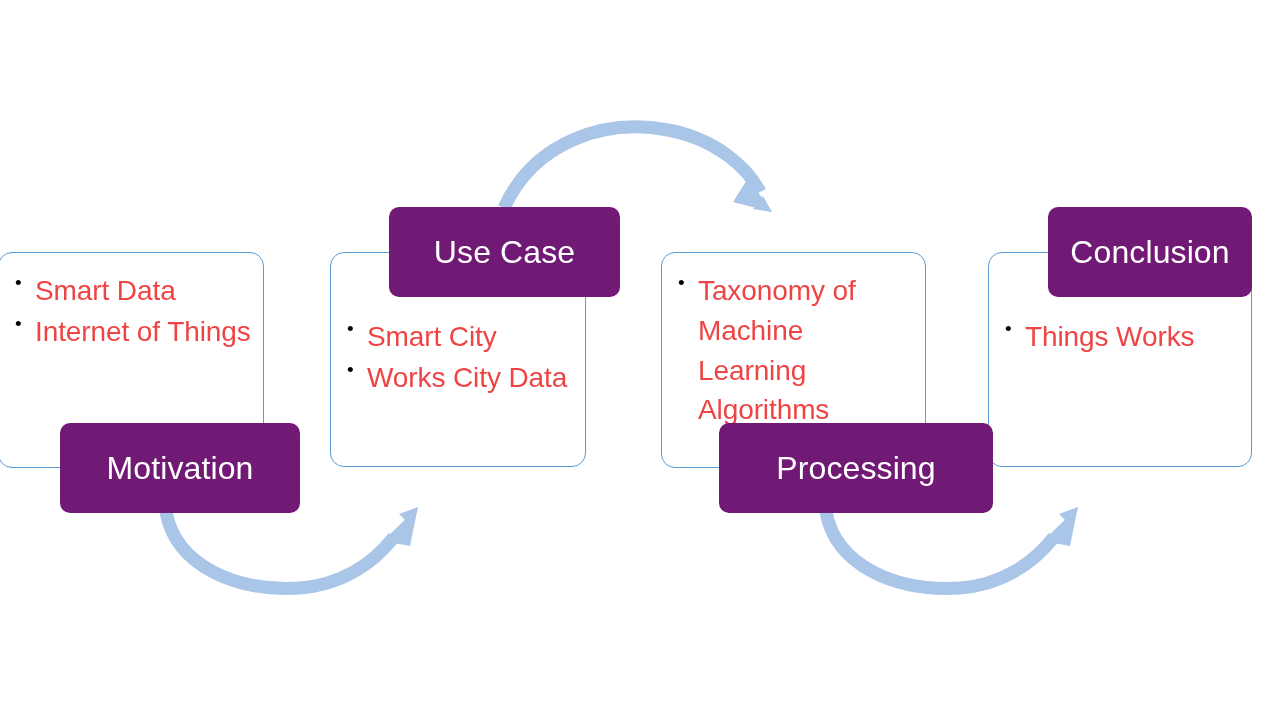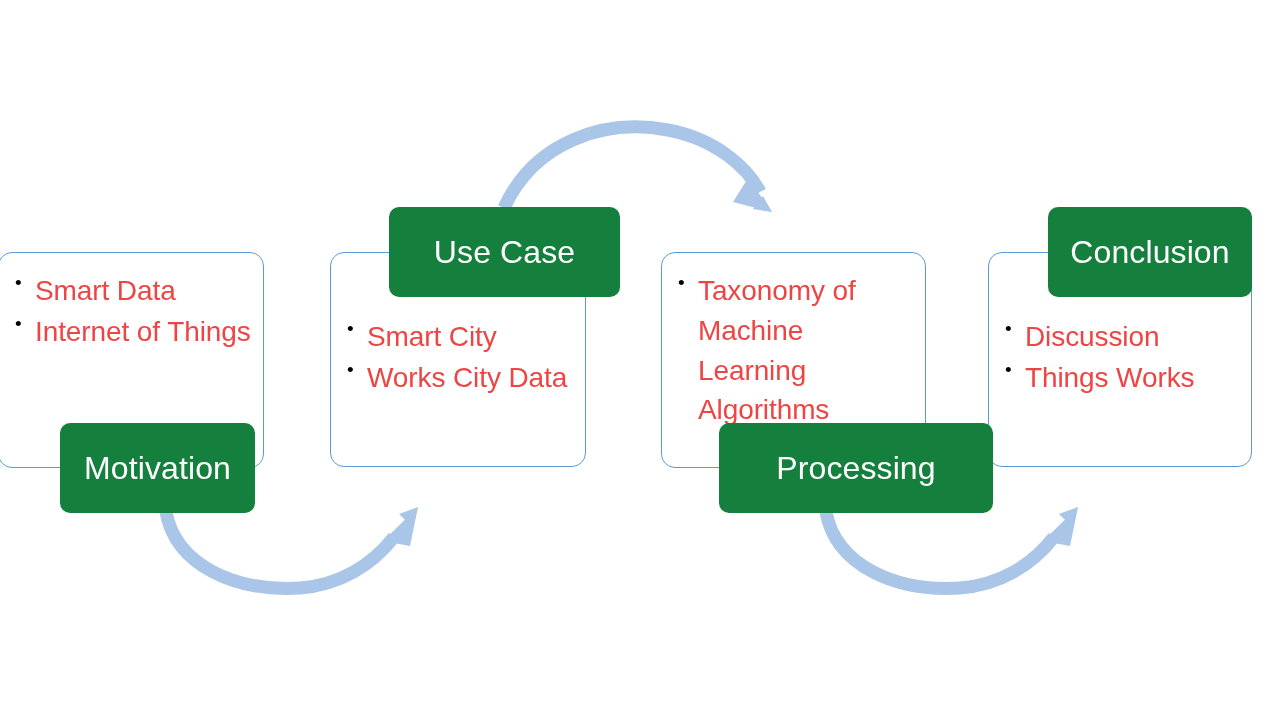--- a/index.html
+++ b/index.html
@@ -48,21 +48,21 @@
     font-size: 19px;
     color: #000000;
   }
   .cardbody {
     position: absolute;
     left: 12px;
     right: 10px;
   }
   .chip {
     position: absolute;
-    background: #15803d;
+    background: #701a75;
     border-radius: 10px;
     box-sizing: border-box;
     display: flex;
     align-items: center;
     justify-content: center;
     z-index: 3;
   }
   .chip span {
     color: #ffffff;
     font-size: 32px;
@@ -107,21 +107,21 @@
   </svg>
 
   <div class="card" style="left:-2px; top:252px; width:266px; height:216px;">
     <div class="cardbody" style="top:18px;">
       <ul>
         <li>Smart Data</li>
         <li>Internet of Things</li>
       </ul>
     </div>
   </div>
-  <div class="chip" style="left:60px; top:423px; width:195px; height:90px;">
+  <div class="chip" style="left:60px; top:423px; width:240px; height:90px;">
     <span>Motivation</span>
   </div>
 
   <div class="card" style="left:330px; top:252px; width:256px; height:215px;">
     <div class="cardbody" style="top:64px;">
       <ul>
         <li>Smart City</li>
         <li>Works City Data</li>
       </ul>
     </div>
@@ -137,21 +137,20 @@
       </ul>
     </div>
   </div>
   <div class="chip" style="left:719px; top:423px; width:274px; height:90px;">
     <span>Processing</span>
   </div>
 
   <div class="card" style="left:988px; top:252px; width:264px; height:215px;">
     <div class="cardbody" style="top:64px;">
       <ul>
-        <li>Discussion</li>
         <li>Things Works</li>
       </ul>
     </div>
   </div>
   <div class="chip" style="left:1048px; top:207px; width:204px; height:90px;">
     <span>Conclusion</span>
   </div>
 
 </div>
 

